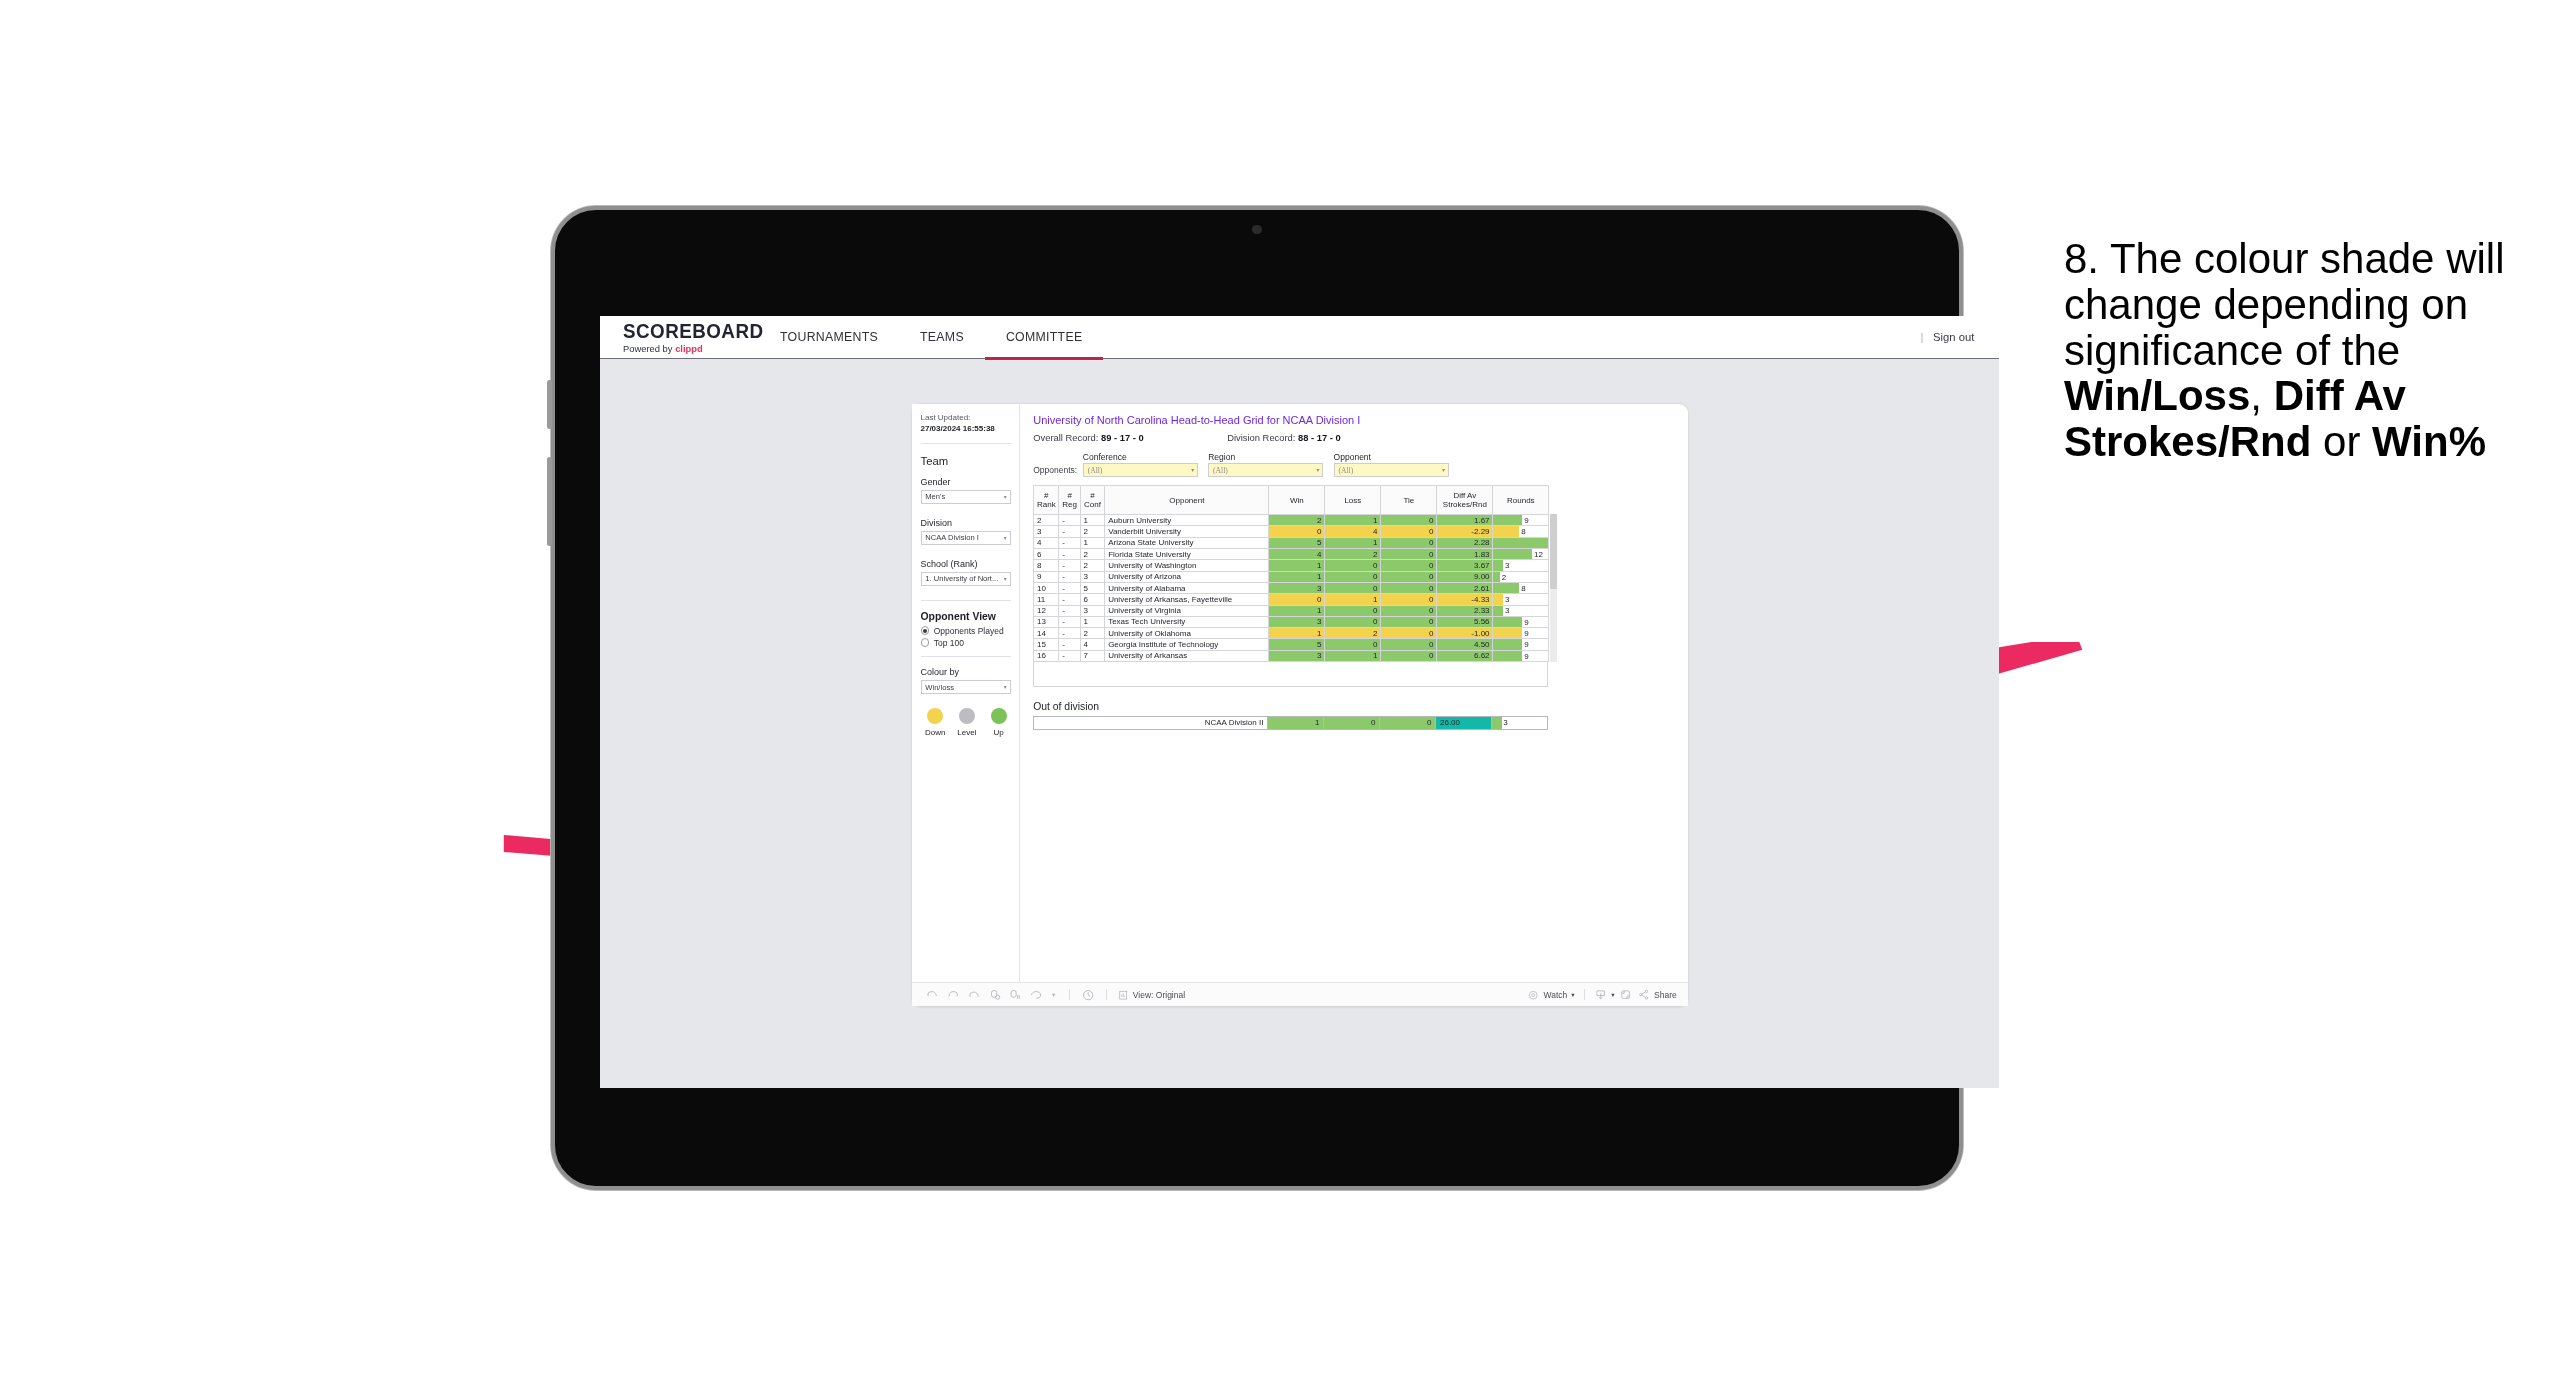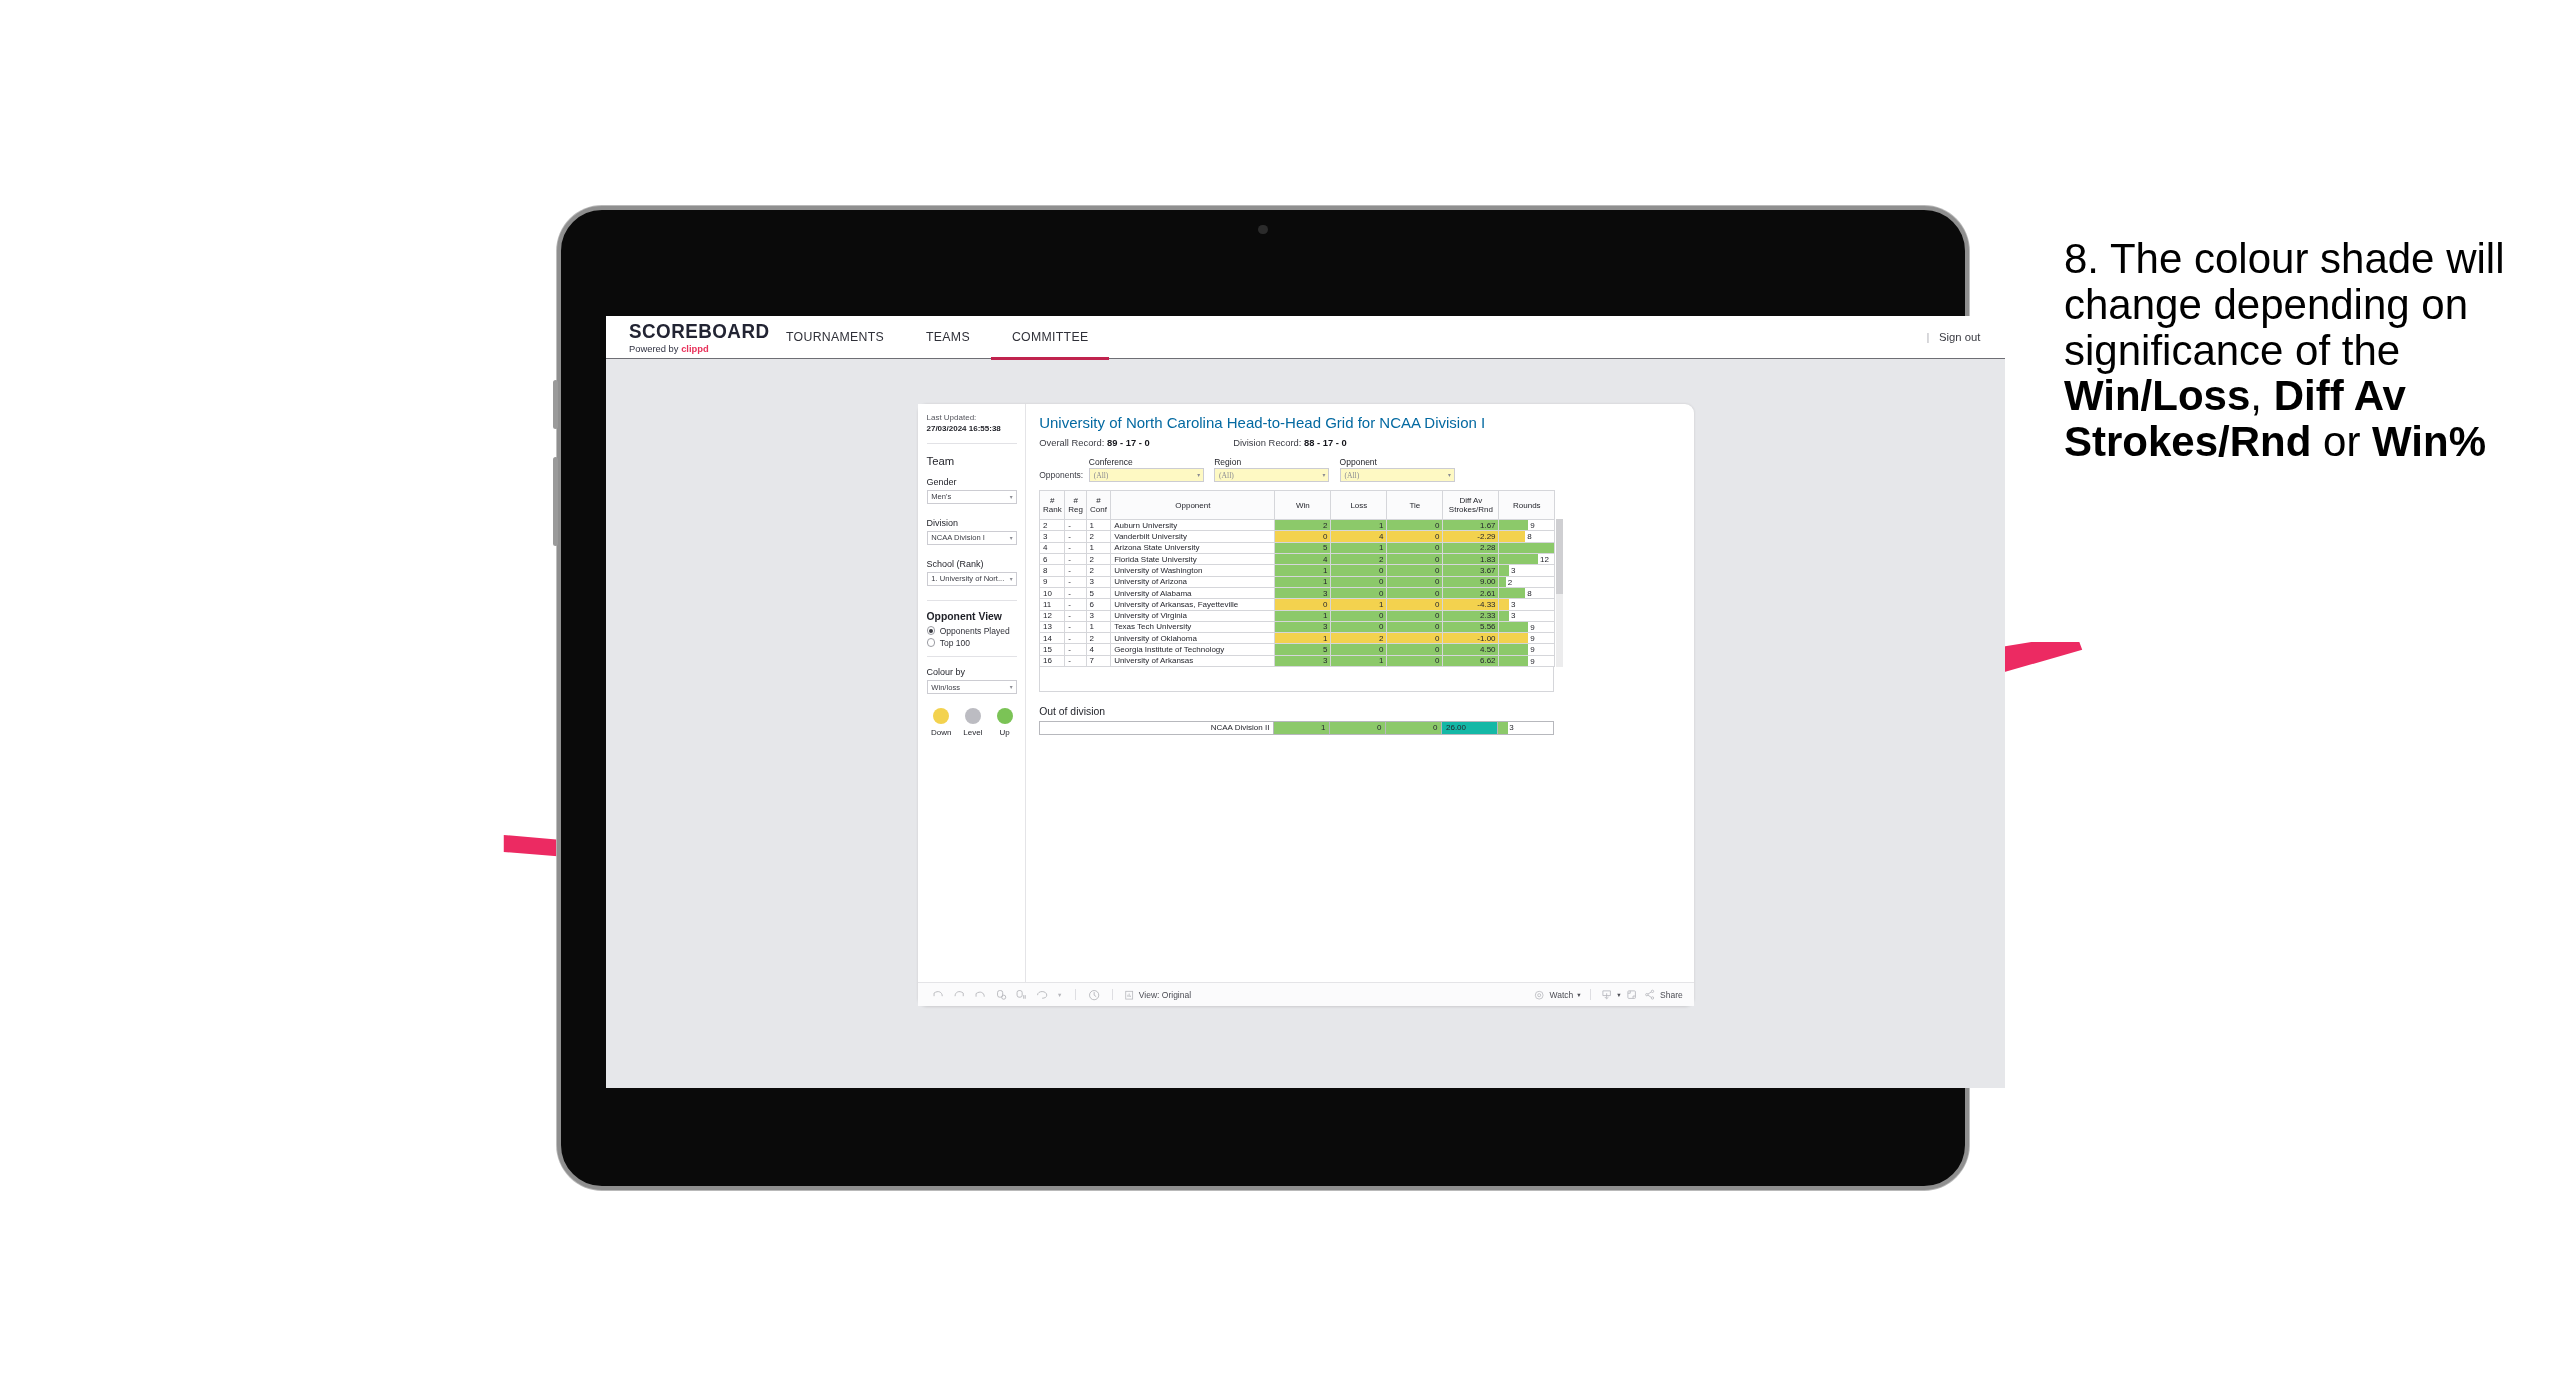--- a/index.html
+++ b/index.html
@@ -28,21 +28,20 @@
 
   
   #tablet {
     position: absolute;
     left: 551px; top: 206px;
     width: 1412px; height: 984px;
     background: #0a0a0a;
     border-radius: 45px;
     border: 4.7px solid #8f8f8f;
     box-shadow: 0 0 0 0.9px #b9b9b9;
-    margin-left: 6px;
   }
   #tablet-side-a, #tablet-side-b {
     position: absolute; left: -8.5px; width: 5.7px;
     background: #9a9a9a; border-radius: 2.8px;
   }
   #tablet-side-a { top: 170px; height: 49px; }
   #tablet-side-b { top: 247px; height: 89px; }
   #tablet-cam {
     position: absolute; left: 50%; top: 15px;
     width: 9.4px; height: 9.4px; margin-left: -4.7px;
@@ -159,21 +158,21 @@
   }
   #legend { display: flex; gap: 8px; margin-top: 13.2px; padding-left: 2.8px; }
   .legend-item { text-align: center; width: 24.6px; }
   .legend-dot {
     width: 16px; height: 16px; border-radius: 50%; margin: 0 auto 3.8px;
   }
   .legend-lbl { font-size: 8px; color: #1e1f26; }
 
   
   #content { flex: 1; padding: 10.4px 13.2px 0 13.2px; position: relative; }
-  #viz-title { font-size: 15px; color: #0369a1; margin-bottom: 5.7px; }
+  #viz-title { font-size: 11px; color: #6d28d9; margin-bottom: 5.7px; }
   #records { display: flex; font-size: 9.4px; color: #3b3c44; margin-bottom: 8.5px; }
   #records .rec { width: 194px; }
   #records b { color: #15161c; }
 
   #filters { display: flex; align-items: flex-end; margin-bottom: 8.5px; }
   #filters-lead { font-size: 8.5px; color: #3b3c44; padding-bottom: 1.9px; margin-right: 5.7px; }
   .filter { margin-right: 10.4px; }
   .filter-lbl { font-size: 8.5px; color: #1e1f26; margin-bottom: 1.9px; }
   .filter-sel {
     width: 115px; height: 13.2px;

